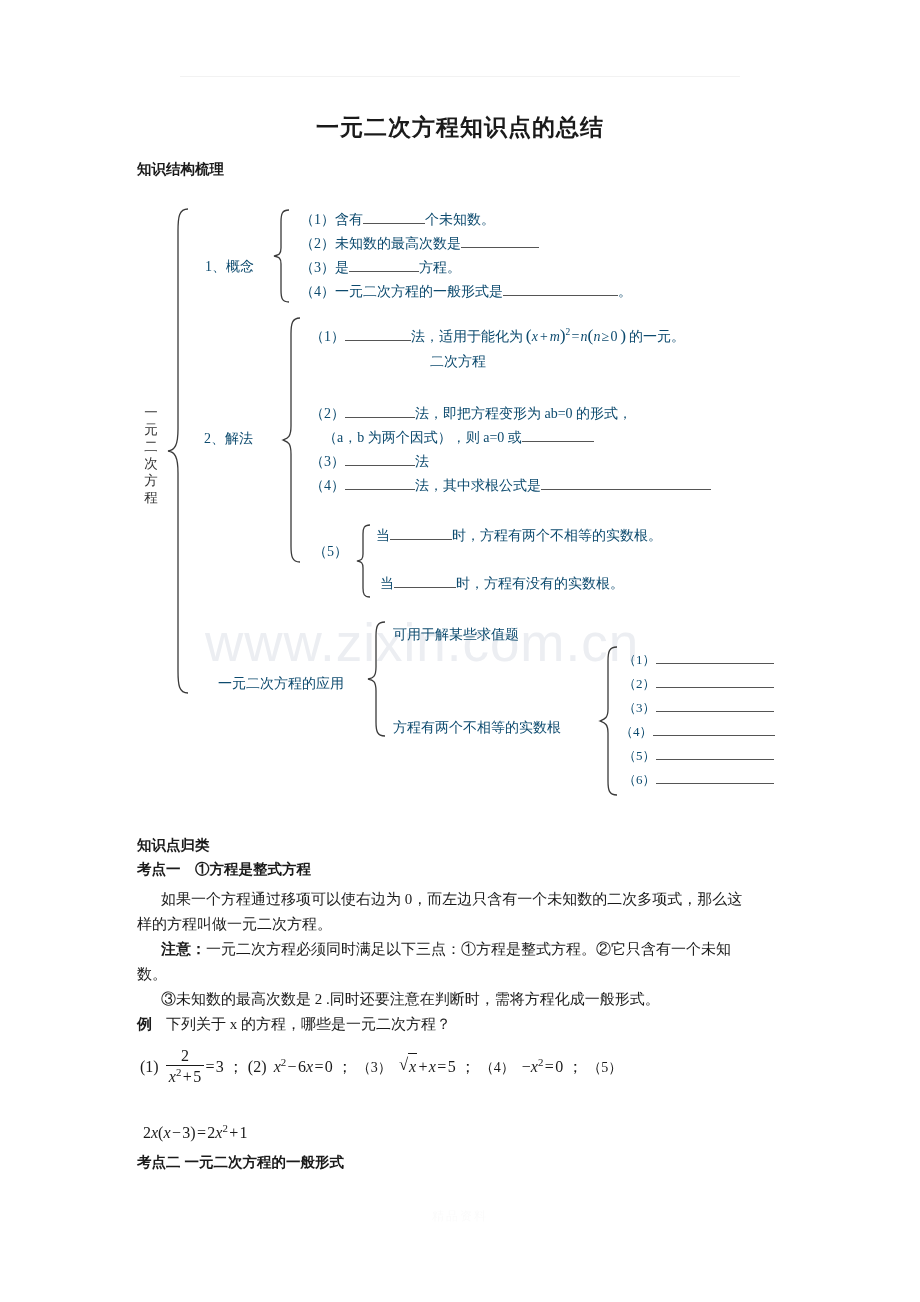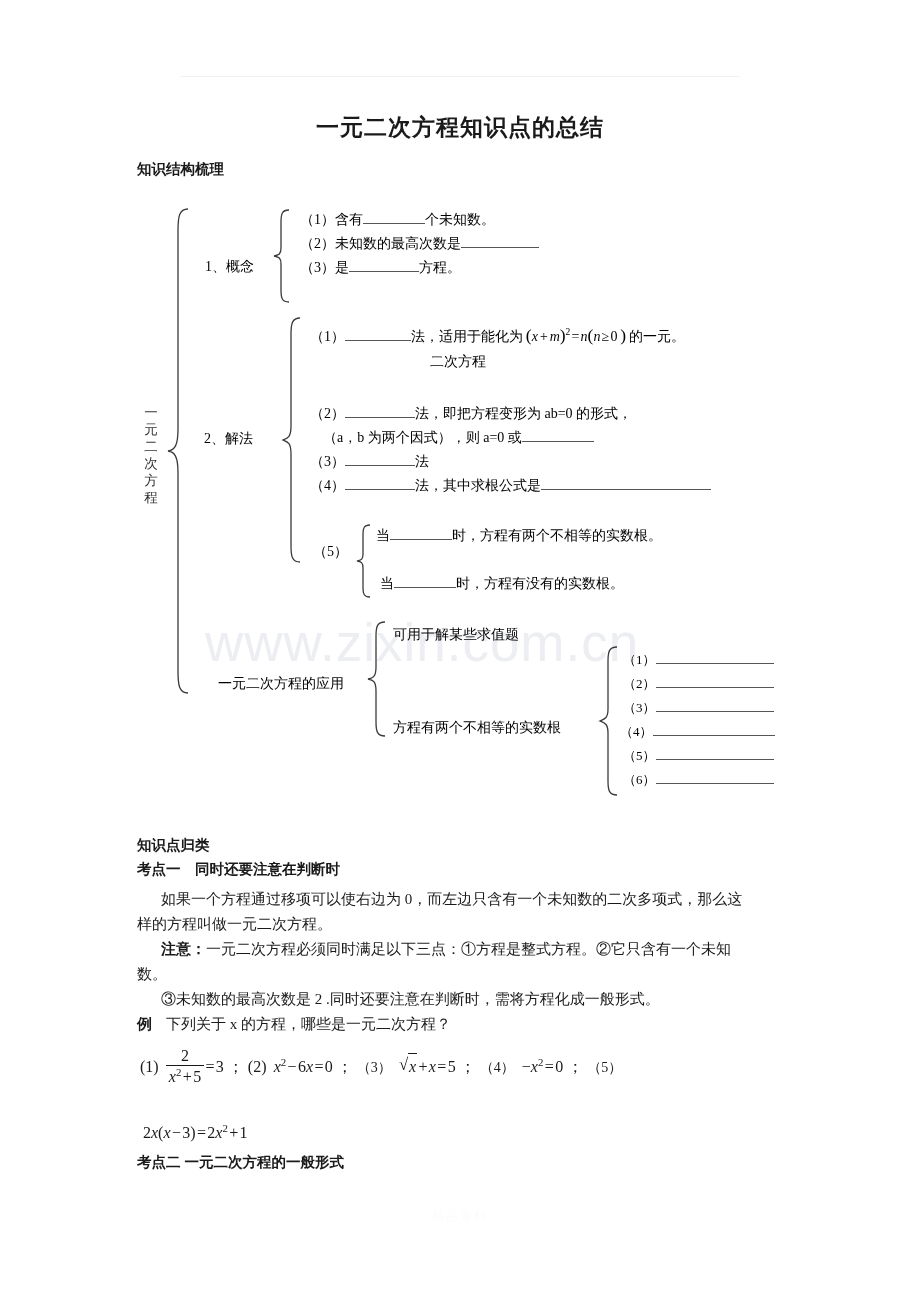--- a/index.html
+++ b/index.html
@@ -77,21 +77,21 @@
   .body-text {
     position: absolute;
     font-size: 15px;
     line-height: 26px;
     white-space: nowrap;
   }
   .bold-inline { font-family: "Liberation Sans", sans-serif; font-weight: bold; }
   .node {
     position: absolute;
     font-size: 14px;
-    color: #000000;
+    color: #0c4a6e;
     white-space: nowrap;
     line-height: 24px;
     z-index: 2;
   }
   .node-sm { font-size: 13px; }
   .blank {
     display: inline-block;
     border-bottom: 1px solid #555;
     vertical-align: baseline;
     height: 15px;
@@ -171,20 +171,23 @@
   </div>
 
   <div class="node" style="left:300px; top:232px;">
     <span>（2）</span><span>未知数的最高次数是</span><span class="blank" style="width:78px"></span>
   </div>
 
   <div class="node" style="left:300px; top:256px;">
     <span>（3）</span><span>是</span><span class="blank" style="width:70px"></span><span>方程。</span>
   </div>
 
+  <div class="node" style="left:300px; top:280px;">
+    <span>（4）</span><span>一元二次方程的一般形式是</span><span class="blank" style="width:115px"></span><span>。</span>
+  </div>
 
   <div class="node" style="left:204px; top:427px;text-align:right;">2、解法</div>
 
   <div class="brace" style="left:281px; top:316px;">
     <svg width="22" height="248" viewBox="0 0 22 248">
       <path d="M19 2 C11 2 10 8 10 18 L10 110 C10 121 7 122 2 124 C7 126 10 127 10 138 L10 230 C10 240 11 246 19 246" fill="none" stroke="#3a3a3a" stroke-width="1.3"></path>
     </svg>
   </div>
 
   <div class="node" style="left:310px; top:320px;">
@@ -253,21 +256,21 @@
   </div>
   <div class="node node-sm" style="left:623px; top:744px;">
     <span>（5）</span><span class="blank" style="width:118px"></span>
   </div>
   <div class="node node-sm" style="left:623px; top:768px;">
     <span>（6）</span><span class="blank" style="width:118px"></span>
   </div>
 
   <div class="sec-head" style="left:137px; top:836px;">知识点归类</div>
 
-  <div class="sec-head" style="left:137px; top:860px;">考点一　同时还要注意在判断时</div>
+  <div class="sec-head" style="left:137px; top:860px;">考点一　①方程是整式方程</div>
 
   <div class="body-text" style="left:137px; top:886px;">
     <span style="display:inline-block;width:24px"></span><span>如果一个方程通过移项可以使右边为 0，而左边只含有一个未知数的二次多项式，那么这</span>
   </div>
   <div class="body-text" style="left:137px; top:911px;">样的方程叫做一元二次方程。</div>
 
   <div class="body-text" style="left:137px; top:936px;">
     <span style="display:inline-block;width:24px"></span><span class="bold-inline">注意：</span><span>一元二次方程必须同时满足以下三点：①方程是整式方程。②它只含有一个未知</span>
   </div>
   <div class="body-text" style="left:137px; top:961px;">数。</div>

